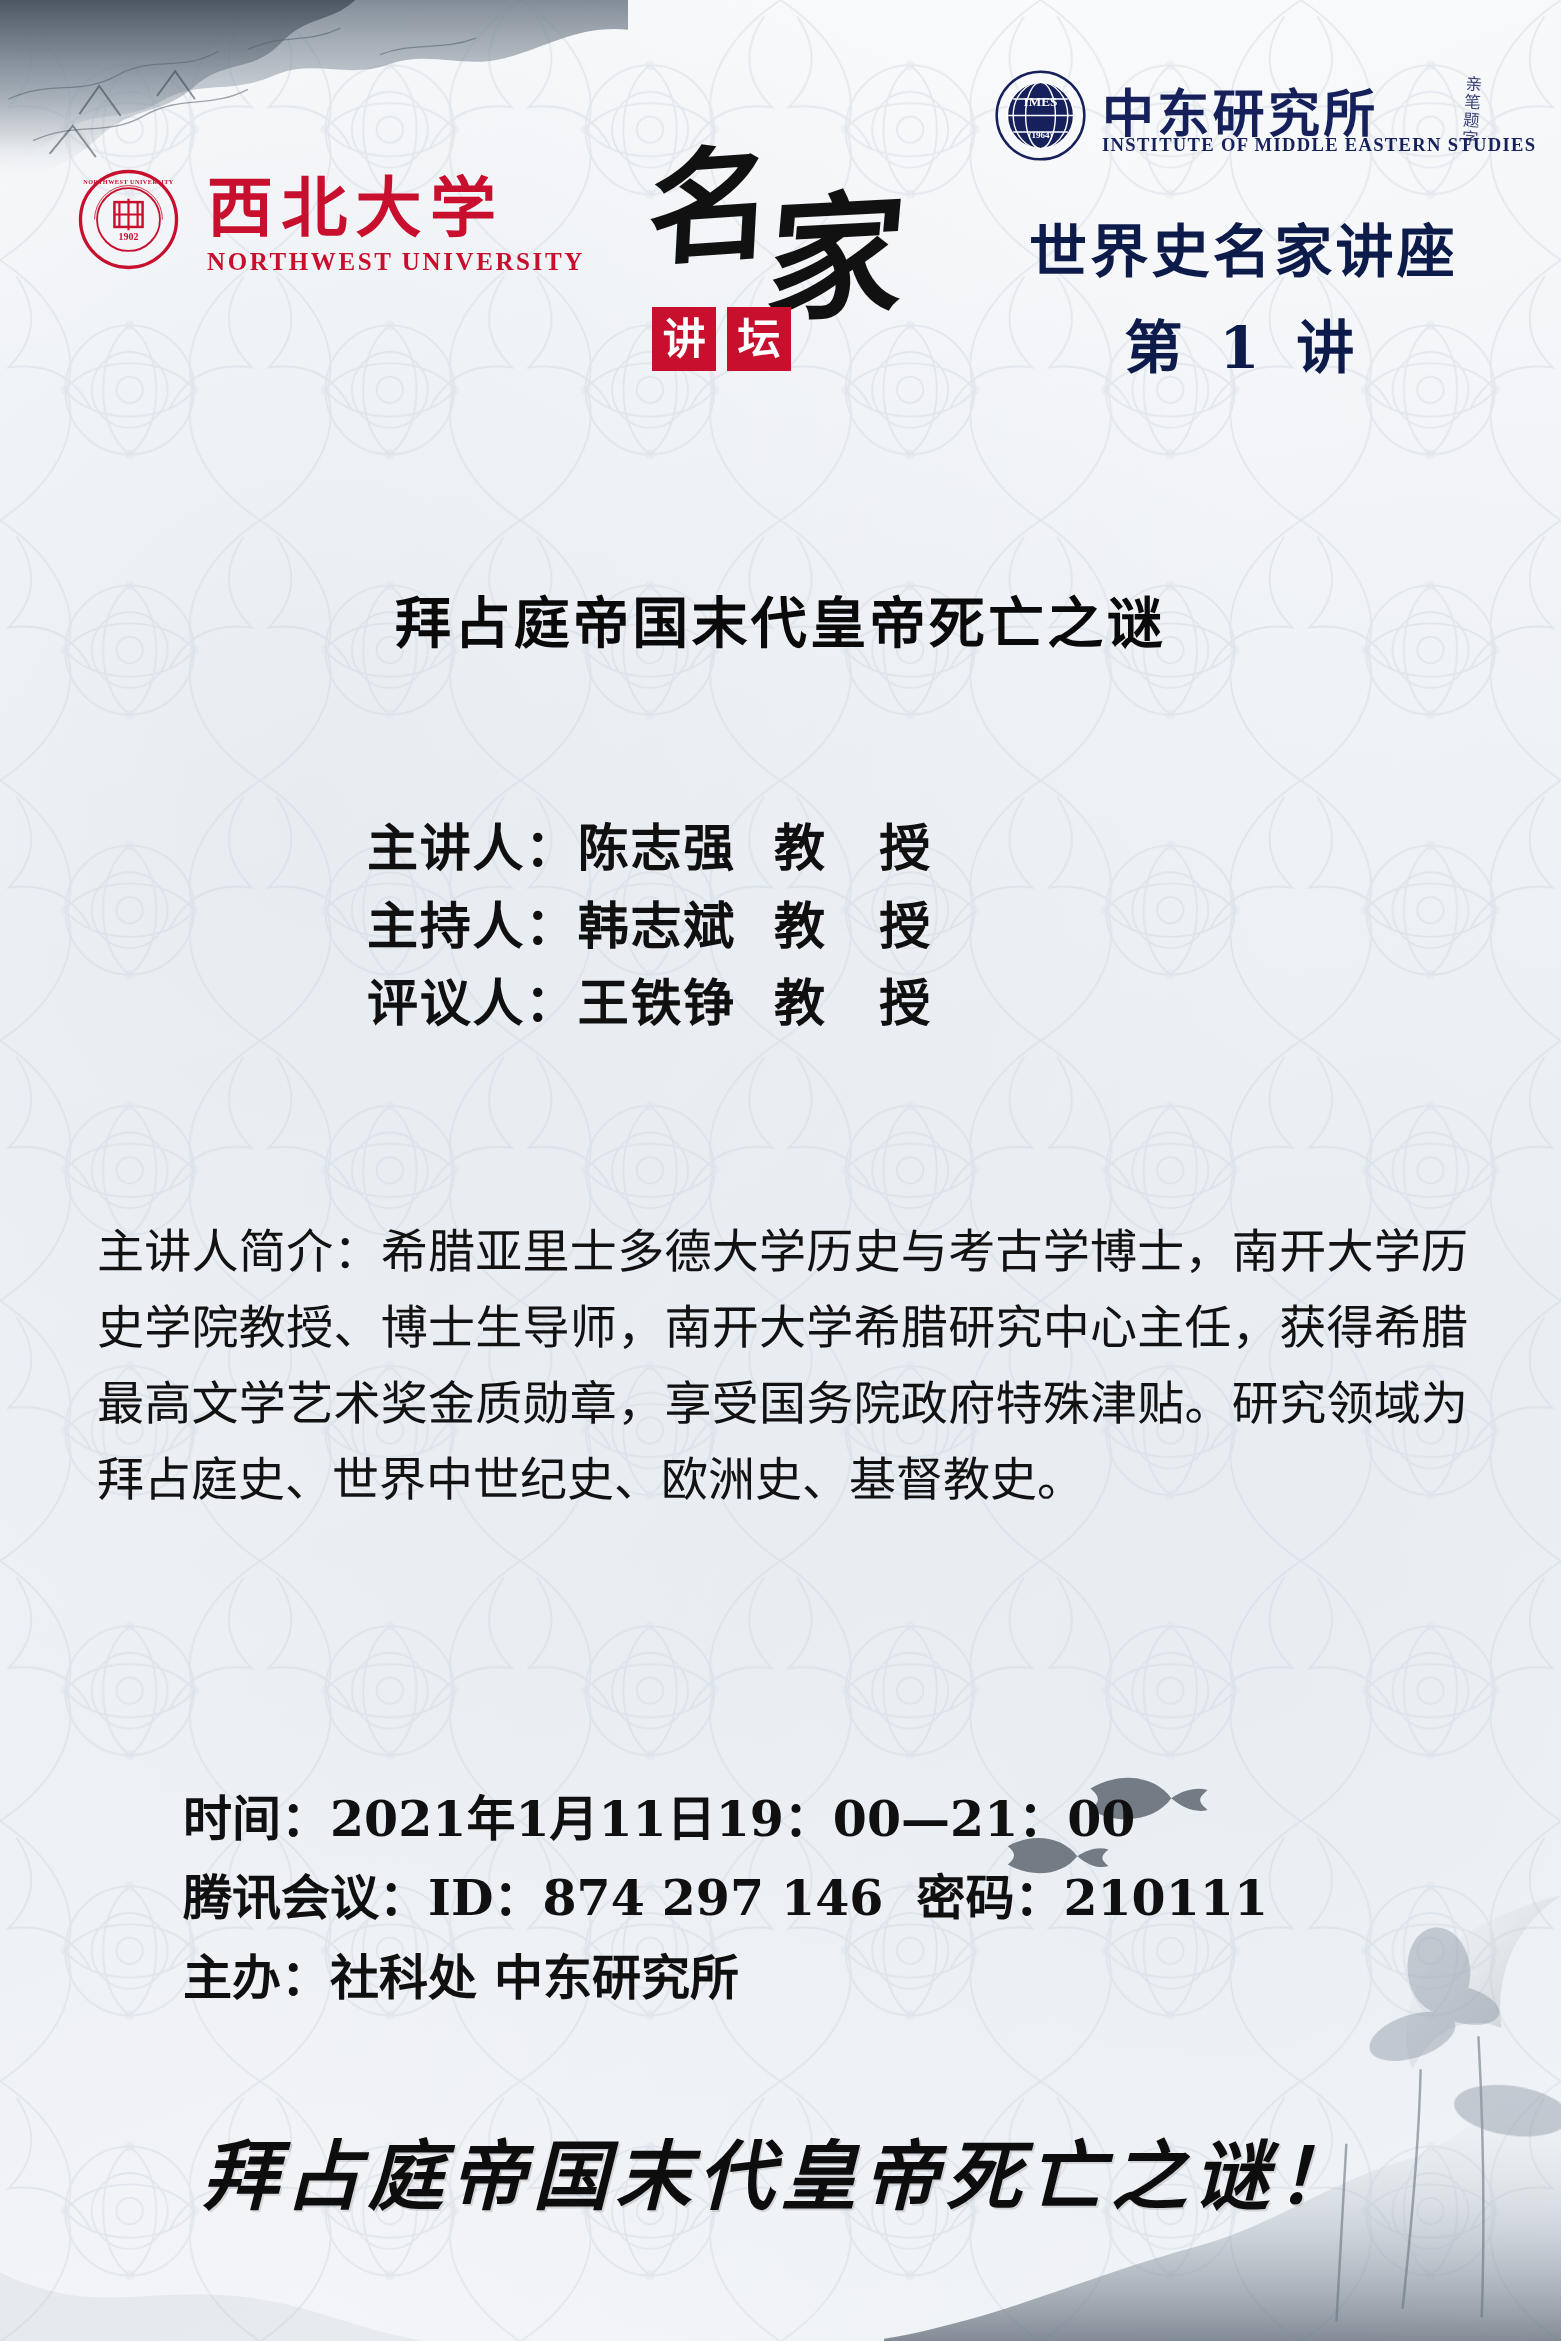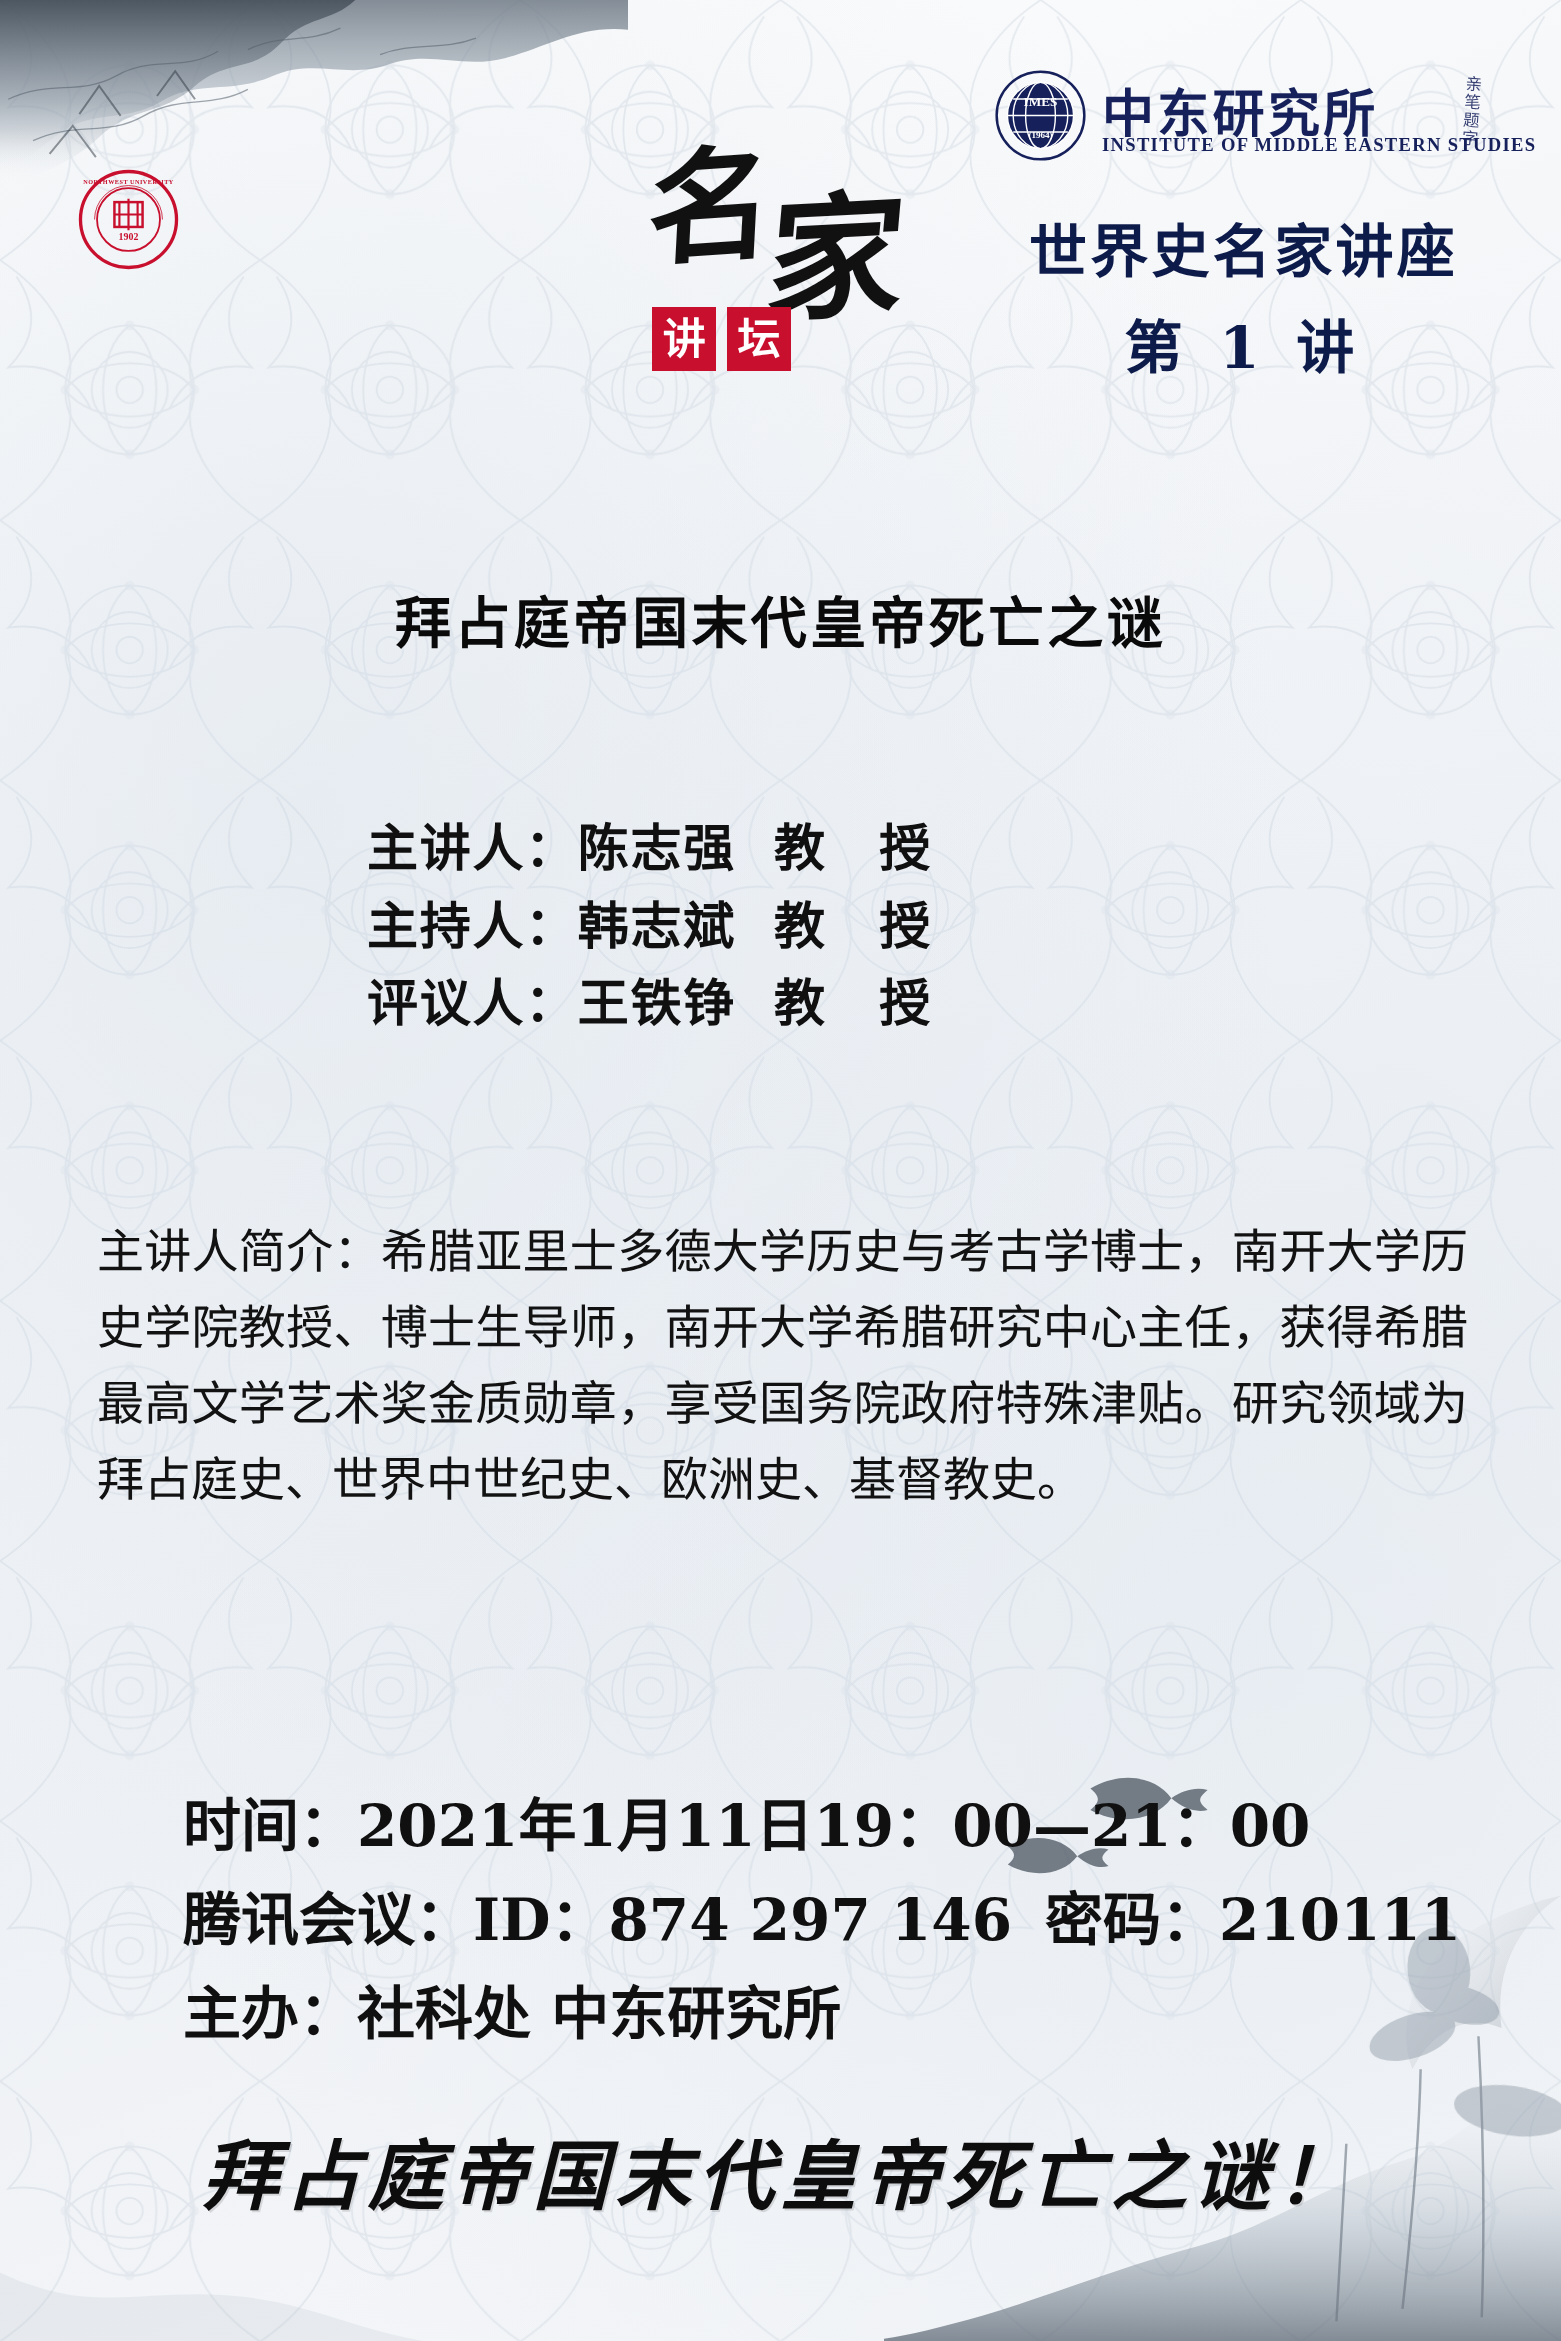--- a/index.html
+++ b/index.html
@@ -267,21 +267,21 @@
   }
 
   
   .logistics {
     position: absolute;
     left: 183px;
     top: 1780px;
     width: 1198px;
     font-family: "DejaVu Serif", "Liberation Serif", serif;
     font-weight: bold;
-    font-size: 58px;
+    font-size: 49px;
     line-height: 1.62;
     color: #101010;
     white-space: nowrap;
   }
   .logistics .mid-gap { display: inline-block; width: 33px; }
 
   
   .welcome {
     position: absolute;
     left: 0;
@@ -403,20 +403,24 @@
     <svg class="nwu-seal" viewBox="0 0 122 122" aria-hidden="true">
       <circle cx="61" cy="61" r="58" fill="none" stroke="#c8102e" stroke-width="4"></circle>
       <circle cx="61" cy="61" r="38" fill="none" stroke="#c8102e" stroke-width="2.2"></circle>
       <rect x="44" y="40" width="34" height="30" fill="none" stroke="#c8102e" stroke-width="3"></rect>
       <path d="M50 40 L50 70 M61 36 L61 74 M72 40 L72 70 M44 55 L78 55" stroke="#c8102e" stroke-width="2.6" fill="none"></path>
       <text x="61" y="86" font-family="Liberation Serif, serif" font-size="12" font-weight="bold" fill="#c8102e" text-anchor="middle">1902</text>
       <path d="M20 61 a41 41 0 0 1 82 0" fill="none" stroke="#c8102e" stroke-width="1"></path>
       <text x="61" y="18" font-family="Liberation Serif, serif" font-size="7.5" font-weight="bold" fill="#c8102e" text-anchor="middle" letter-spacing="0.6">NORTHWEST UNIVERSITY</text>
     </svg>
 
+    <div class="nwu-names">
+      <div class="nwu-cn">西北大学</div>
+      <div class="nwu-en">NORTHWEST UNIVERSITY</div>
+    </div>
 
     <div class="mingjia">
       <div class="big ming">名</div>
       <div class="big jia">家</div>
       <div class="seal s1">讲</div>
       <div class="seal s2">坛</div>
     </div>
 
     <div class="imes">
       <svg class="imes-globe" viewBox="0 0 110 110" aria-hidden="true">

